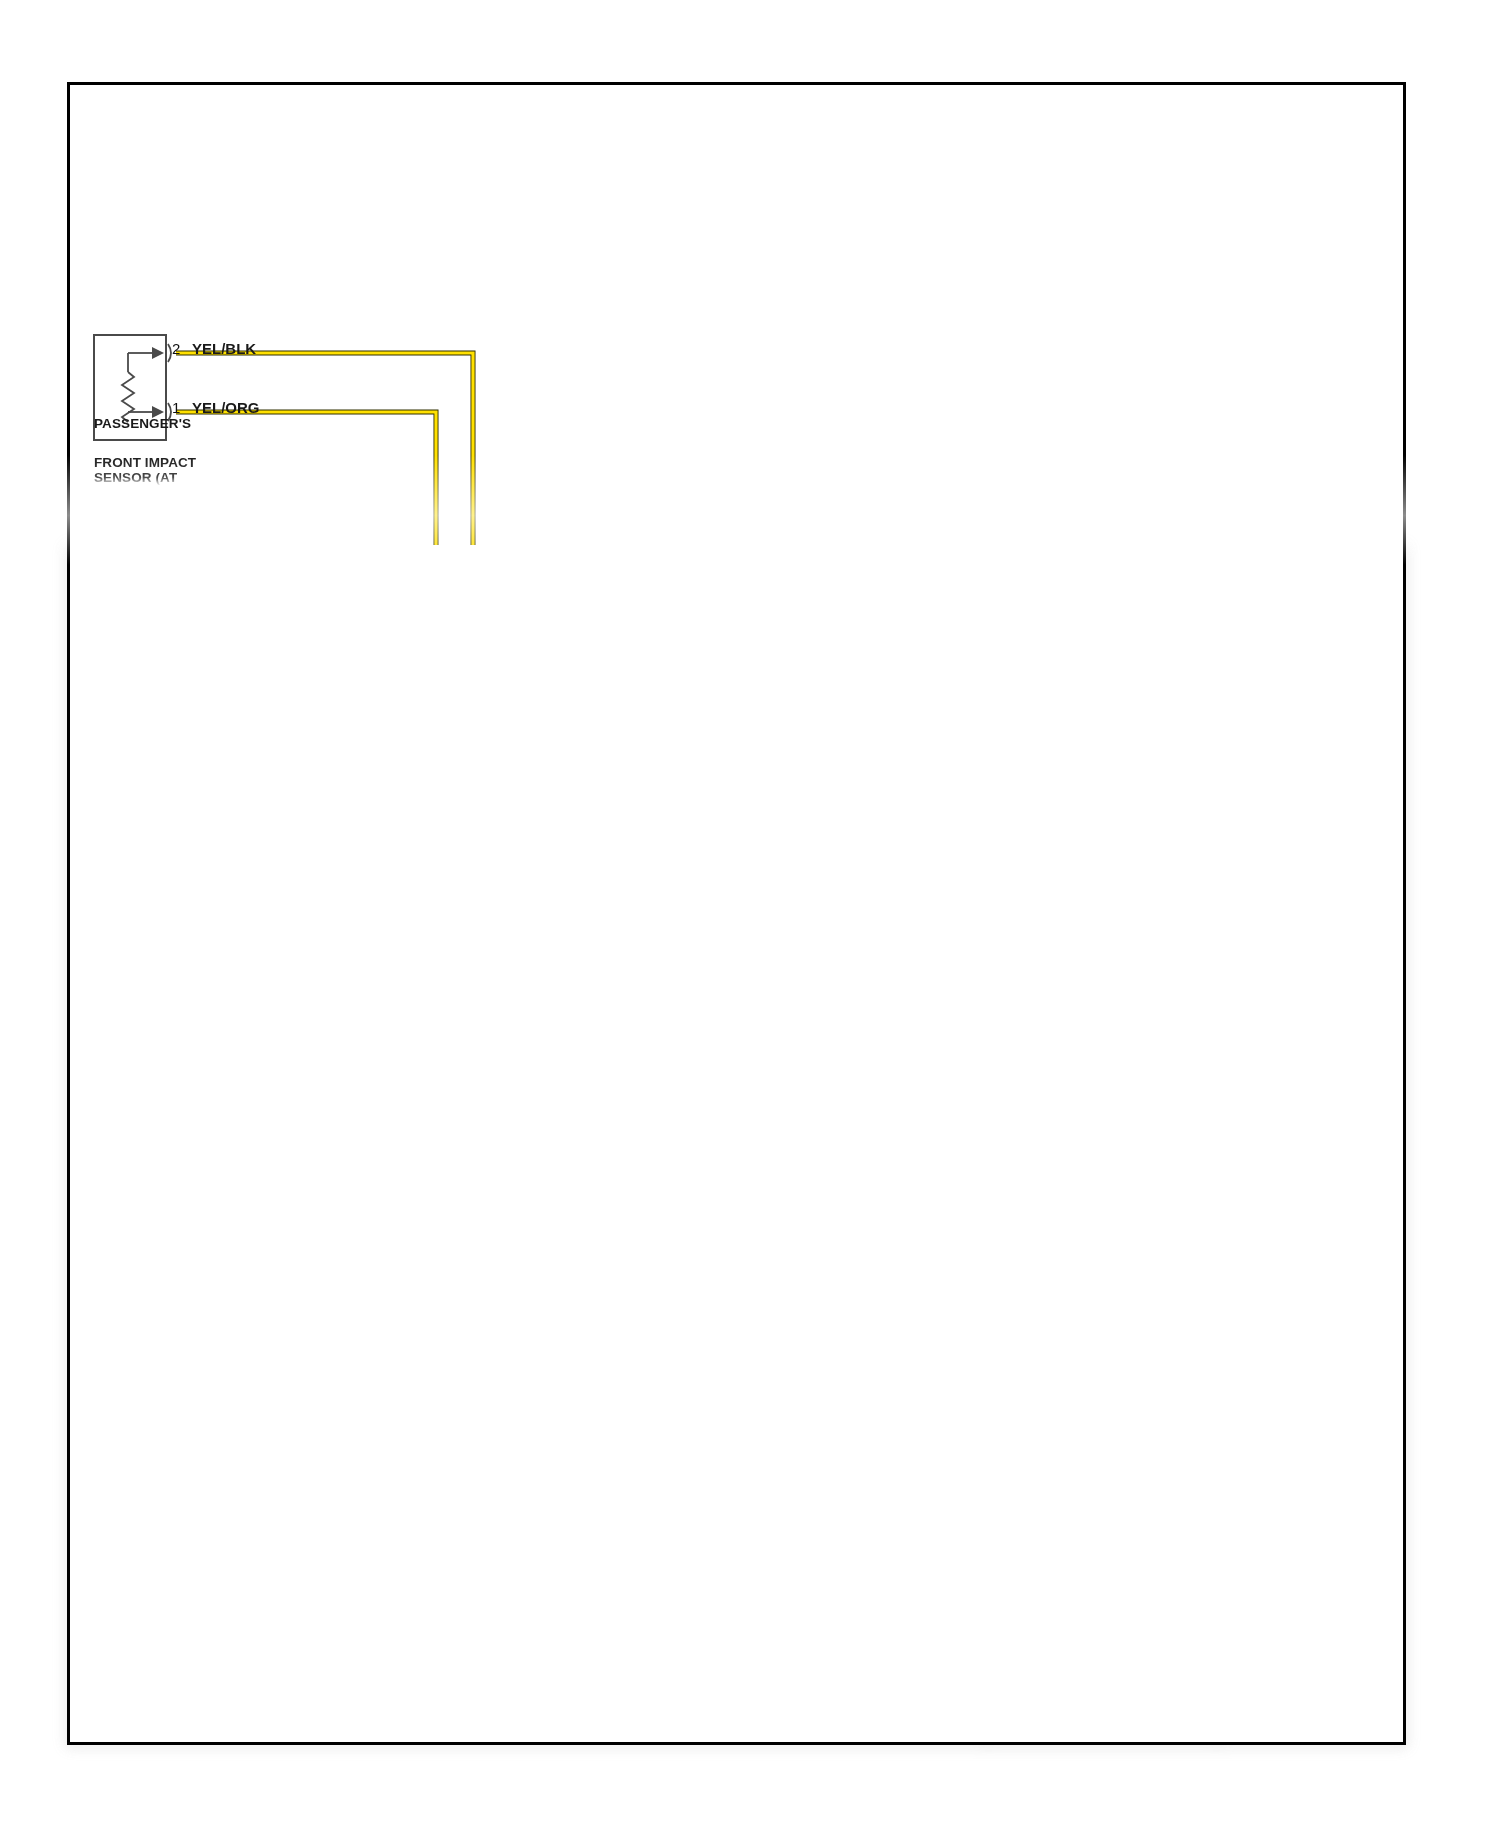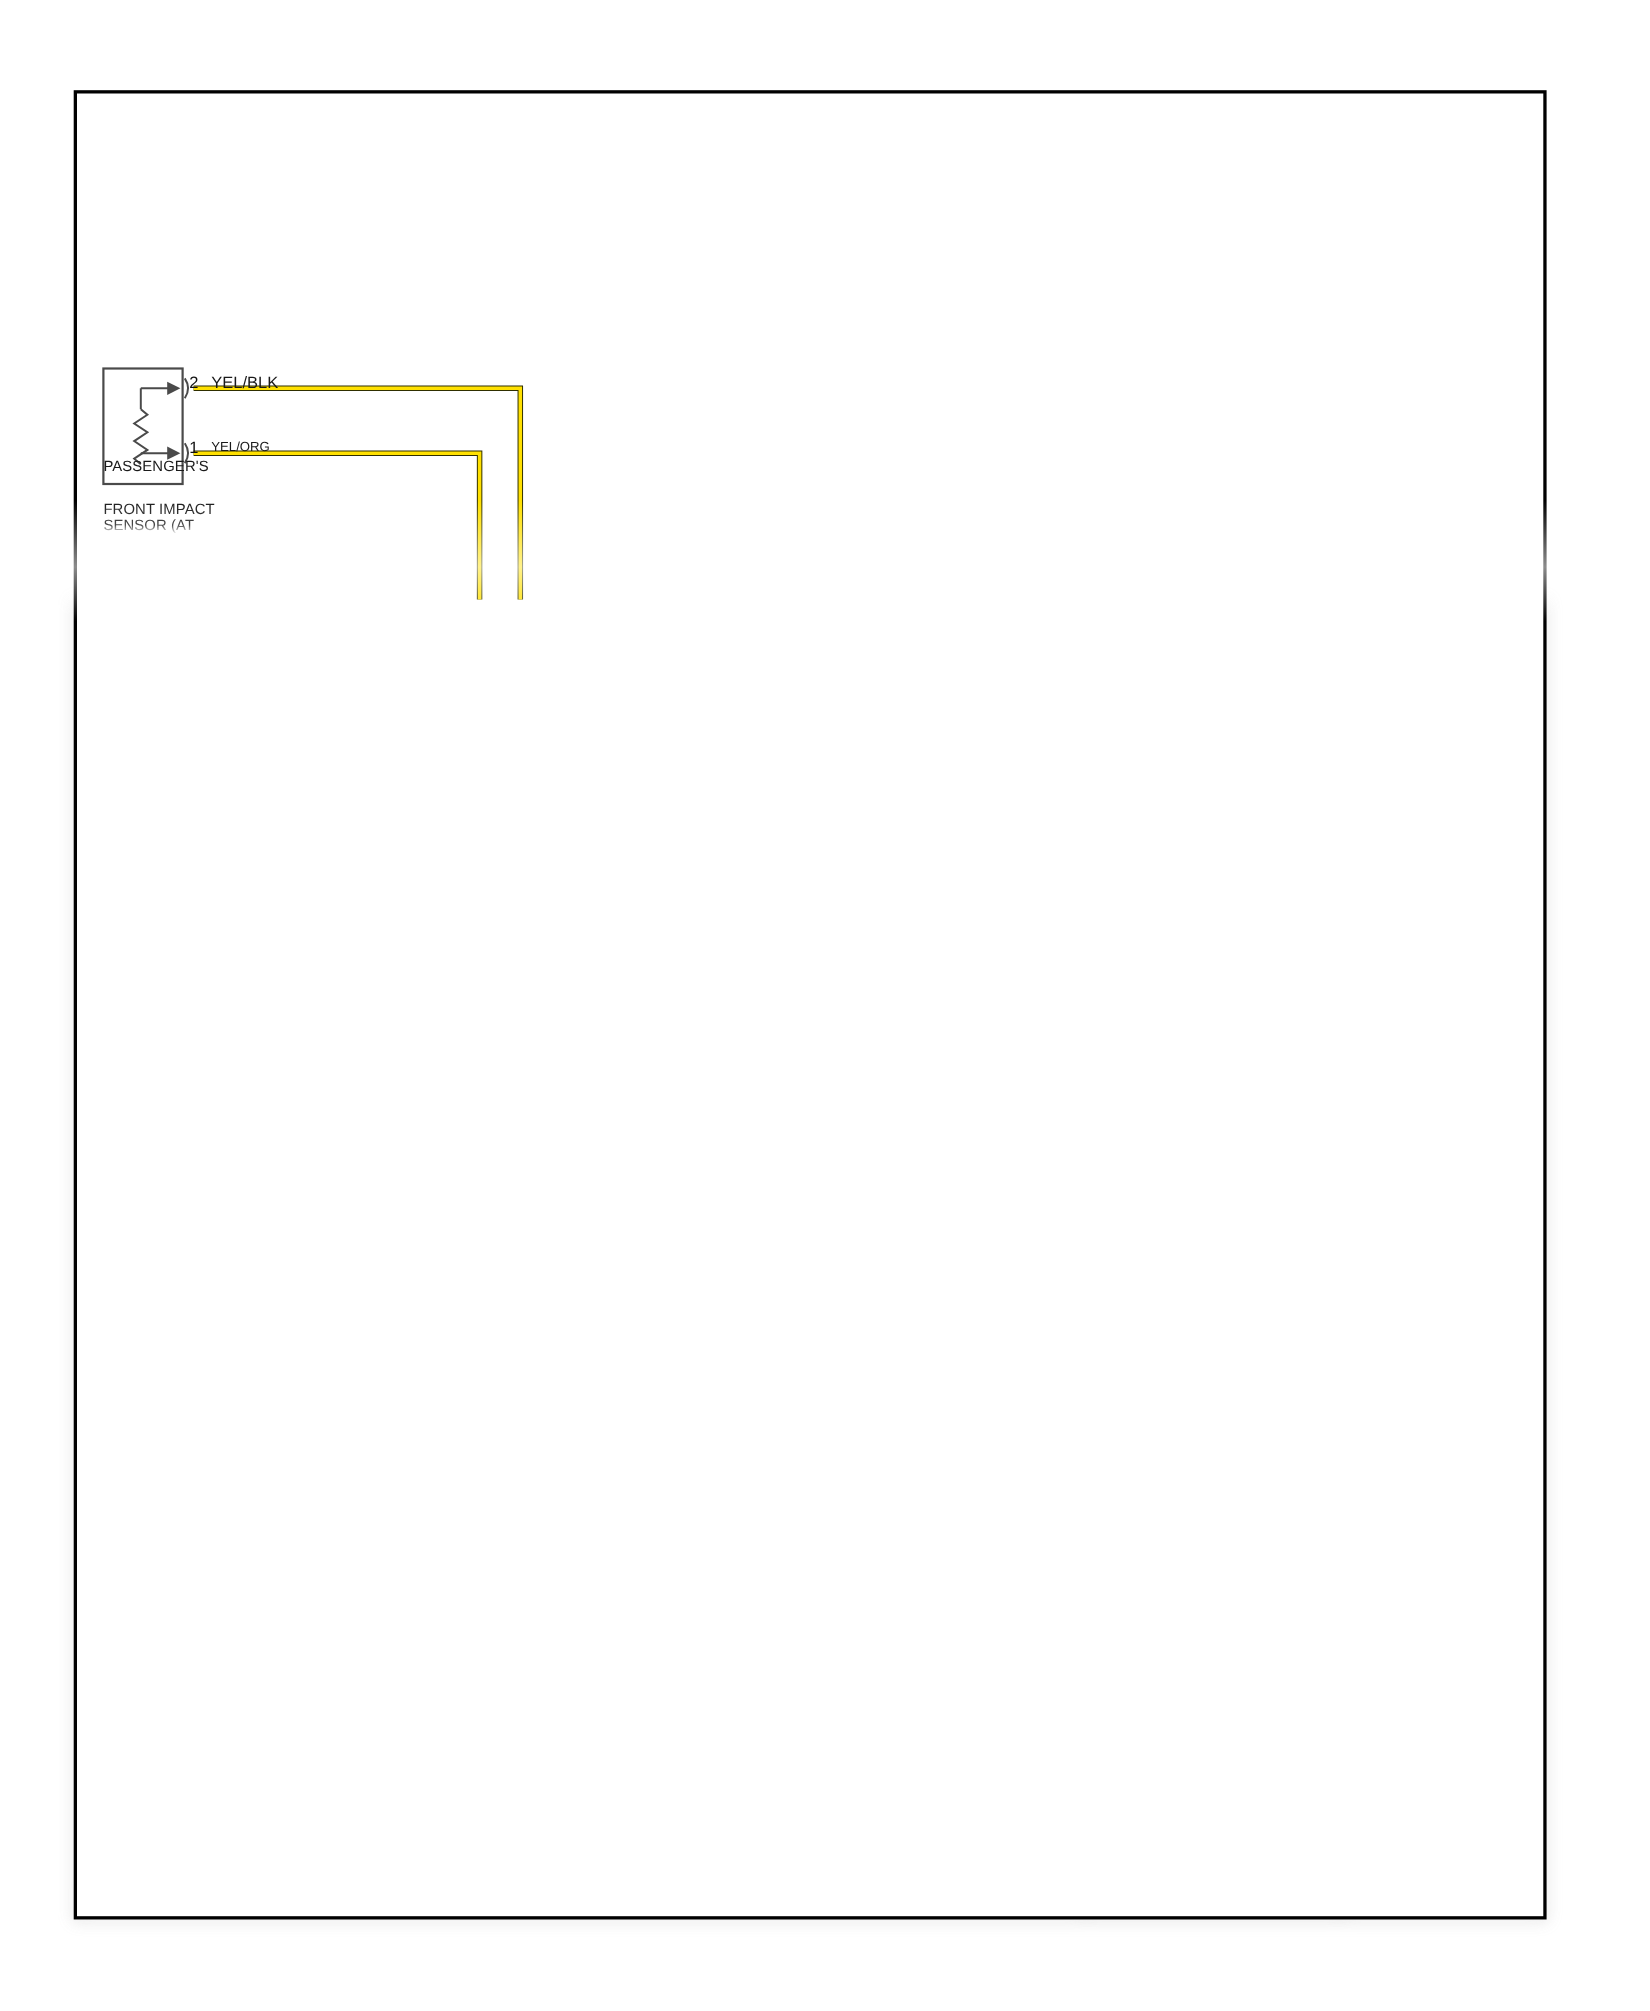--- a/index.html
+++ b/index.html
@@ -14,21 +14,21 @@
 
   
   #blurlayer{
     position:absolute;left:0;top:0;width:1500px;height:1828px;
     filter:blur(7px);opacity:.62;pointer-events:none;
   }
   #blurlayer2{
     position:absolute;left:0;top:0;width:1500px;height:1828px;
     filter:blur(3.2px);opacity:.9;pointer-events:none;
   }
-  .lbl{position:absolute;color:#1a1a1a;white-space:pre;line-height:1.18;}
+  .lbl{position:absolute;color:#1a1a1a;white-space:pre;line-height:1.18;font-weight:bold;}
   .pin{position:absolute;color:#111;font-size:15px;}
   svg{display:block;overflow:visible;}
 </style>
 </head>
 <body>
 
 <div id="page">
 
   <div id="blurlayer">
     <svg width="1500" height="1828">
@@ -238,21 +238,21 @@
     <g>
       <path d="M176,412 L436,412 L436,545" fill="none" stroke="#2f2f00" stroke-width="5"></path>
       <path d="M176,412 L436,412 L436,545" fill="none" stroke="#FFE000" stroke-width="3.2"></path>
     </g>
   </svg>
 
   <div class="pin" style="left:172px;top:340px;font-size:15px;">2</div>
   <div class="pin" style="left:172px;top:399px;font-size:15px;">1</div>
 
   <div class="lbl" style="left:192px;top:340px;font-size:15px;">YEL/BLK</div>
-  <div class="lbl" style="left:192px;top:399px;font-size:12px;">YEL/ORG</div>
+  <div class="lbl" style="left:192px;top:399px;font-size:15px;">YEL/ORG</div>
 
   <div class="lbl" style="left:94px;top:416px;font-size:13.5px;letter-spacing:.1px;">PASSENGER'S</div>
   <div class="lbl" style="left:94px;top:455px;font-size:13.5px;letter-spacing:.1px;">FRONT IMPACT</div>
   <div class="lbl" style="left:94px;top:470px;font-size:13.5px;letter-spacing:.1px;
               -webkit-mask-image:linear-gradient(to bottom,#000 0%,#000 45%,transparent 100%);
               mask-image:linear-gradient(to bottom,#000 0%,#000 45%,transparent 100%);">SENSOR (AT</div>
 
   <div style="position:absolute;left:0;top:455px;width:1500px;height:110px;
               background:linear-gradient(to bottom,rgba(255,255,255,0) 0%,rgba(255,255,255,.55) 55%,rgba(255,255,255,0) 100%);
               pointer-events:none;"></div>

